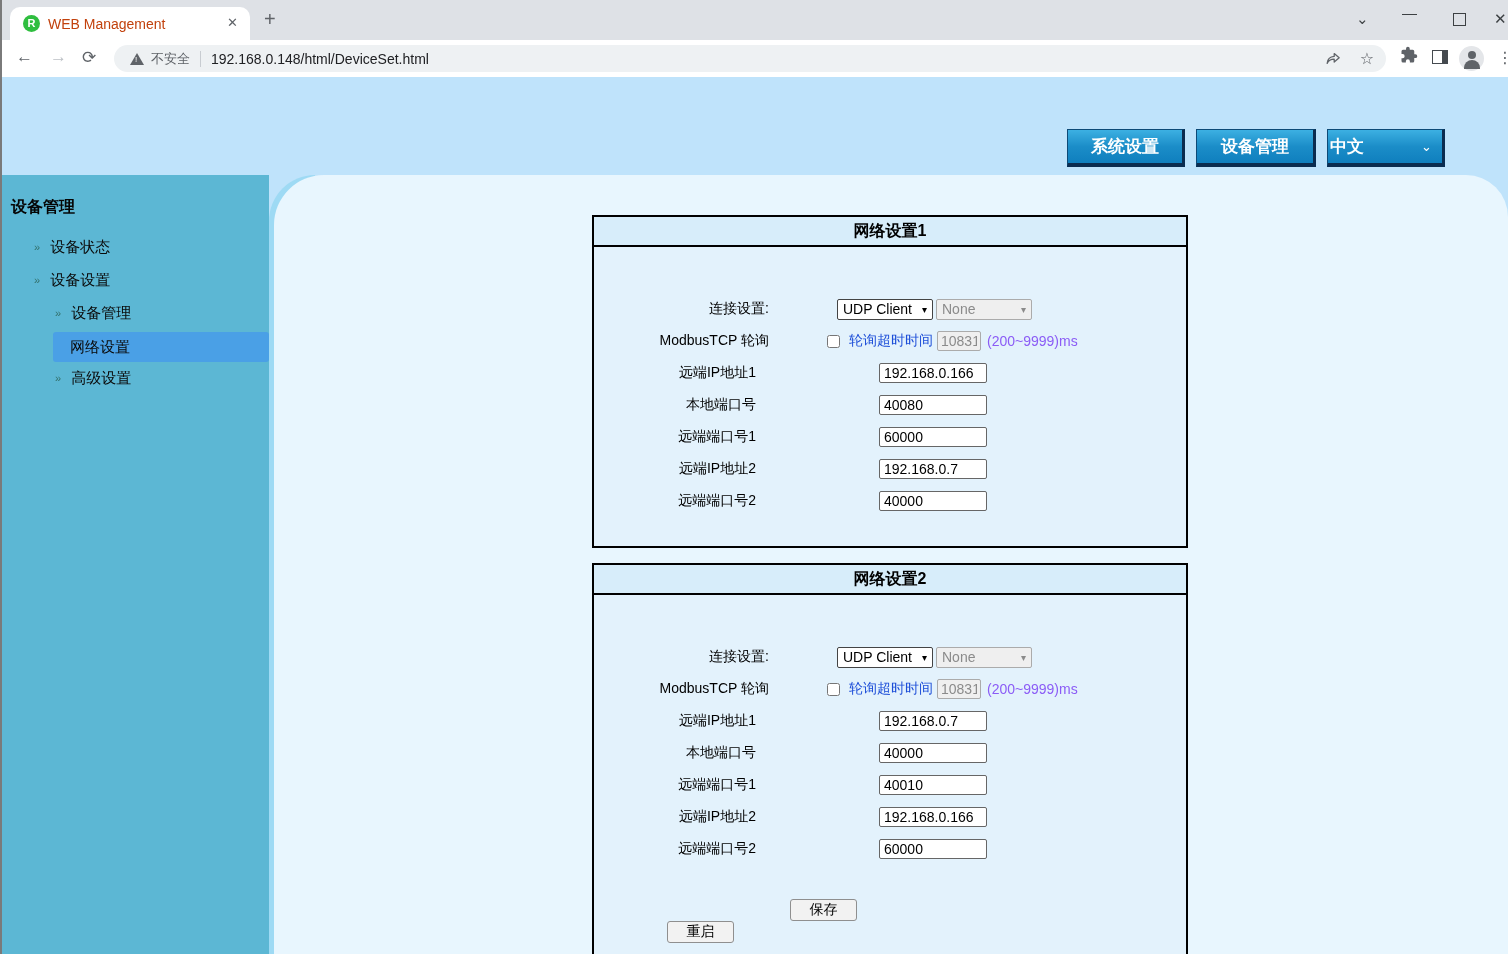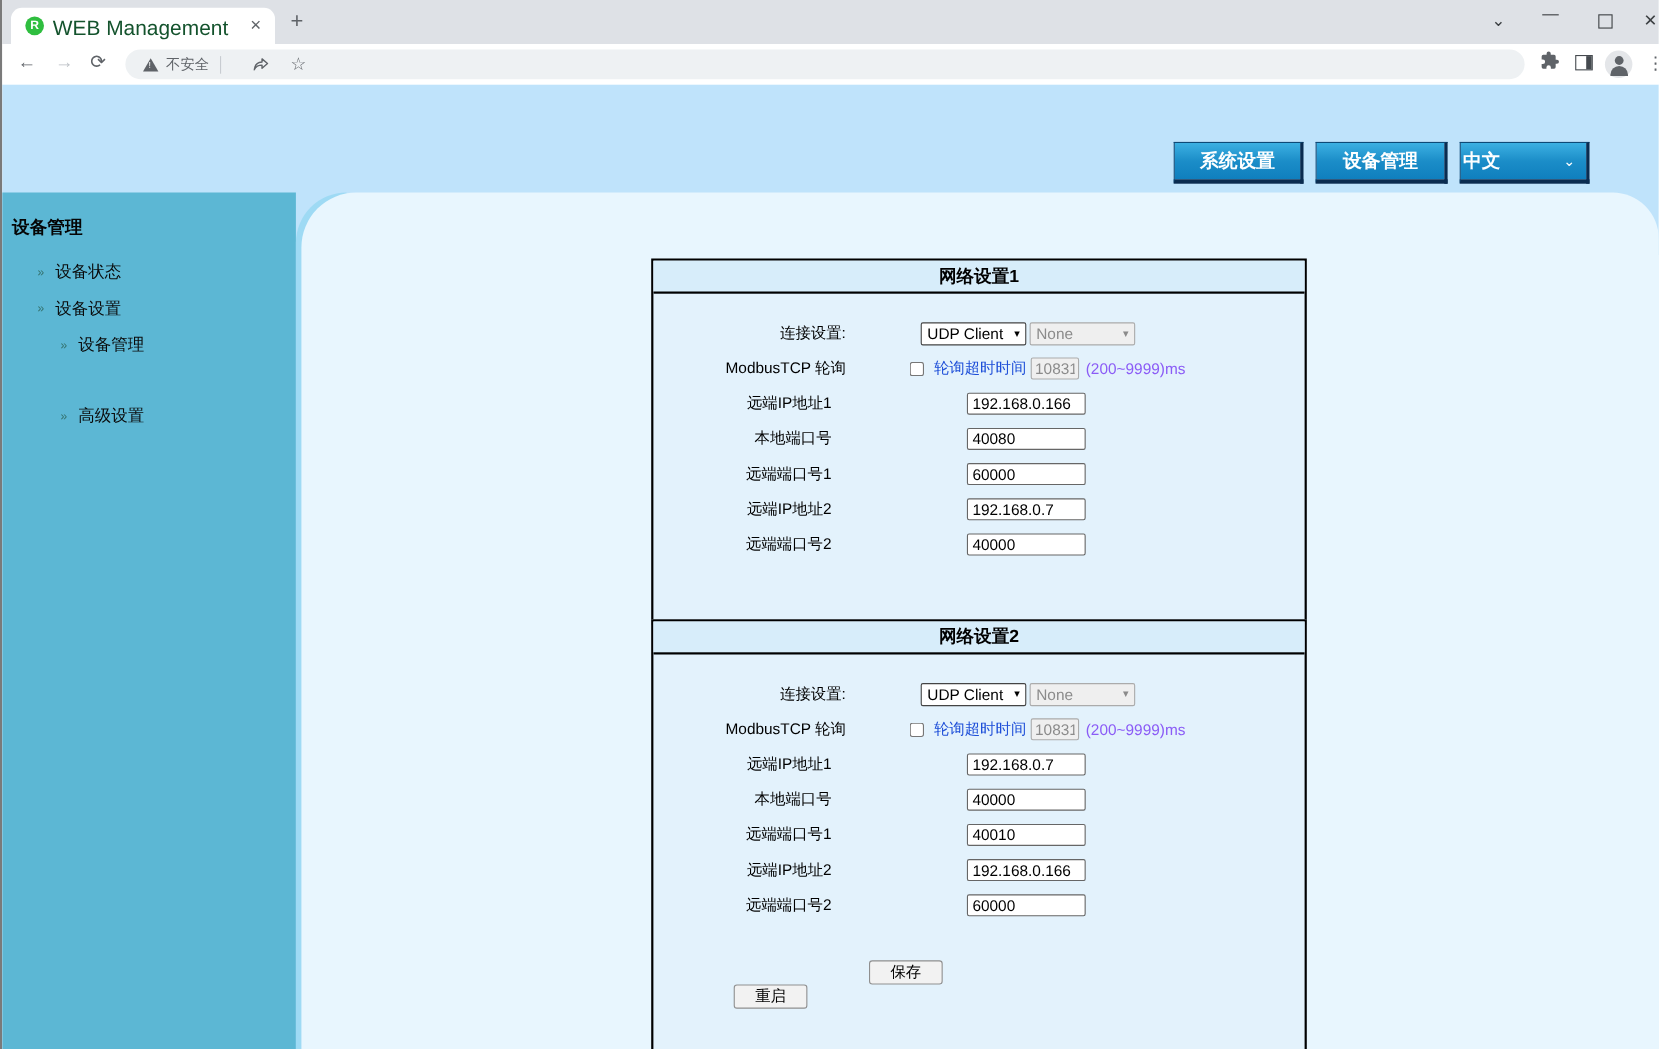--- a/index.html
+++ b/index.html
@@ -9,21 +9,21 @@
     position:relative; background:#fff;
     border-left:2px solid #7a7a7a;
   }
   
   .tabbar { position:absolute; left:0; top:0; right:0; height:40px; background:#dee1e6; }
   .tab { position:absolute; left:8px; top:7px; width:240px; height:33px; background:#fff;
          border-radius:10px 10px 0 0; }
   .favicon { position:absolute; left:13px; top:8px; width:17px; height:17px; border-radius:50%;
              background:#2fbe3f; color:#fff; font-weight:bold; font-size:11px; line-height:17px;
              text-align:center; }
-  .tab-title { position:absolute; left:38px; top:9px; font-size:19px; color:#14532d; white-space:nowrap; }
+  .tab-title { position:absolute; left:38px; top:9px; font-size:14px; color:#c2410c; white-space:nowrap; }
   .tab-close { position:absolute; right:12px; top:8px; font-size:13px; color:#5f6368; cursor:pointer; }
   .newtab { position:absolute; left:262px; top:8px; font-size:20px; color:#5f6368; cursor:pointer; }
   .winctl { position:absolute; top:10px; font-size:15px; color:#3c4043; cursor:pointer; }
   .wc-chev { left:1354px; }
   .wc-min  { left:1400px; top:4px; }
   .wc-max  { left:1451px; top:13px; width:13px; height:13px; border:1.6px solid #3c4043; display:block; }
   .wc-close{ left:1492px; }
 
   .toolbar { position:absolute; left:0; top:40px; right:0; height:37px; background:#fff; }
   .nav-ic { position:absolute; top:7px; font-size:17px; color:#5f6368; cursor:pointer; }
@@ -70,26 +70,26 @@
   .sb-sel { left:51px; top:157px; width:216px; height:30px; background:#4aa0e6; border-radius:3px;
             line-height:30px; padding-left:17px; }
   .sb-i5 { left:53px; top:194px; }
 
   .gap-strip { position:absolute; left:267px; top:98px; bottom:0; width:46px; background:#9edaf4;
                border-radius:55px 0 0 0; }
   .main-panel { position:absolute; left:272px; top:98px; right:0; bottom:0; background:#e8f6fe;
                 border-radius:50px 42px 0 0; overflow:hidden; }
 
   .panel { position:absolute; left:318px; width:596px; border:2px solid #000; background:#e3f2fc; }
-  .panel1 { top:60px;  height:333px; }
+  .panel1 { top:40px;  height:333px; }
   .panel2 { top:388px; height:464px; }
   .panel-header { height:30px; border-bottom:2px solid #000; background:#d7edfa;
                   display:flex; align-items:center; justify-content:center;
                   font-weight:bold; font-size:16px; color:#000; }
-  .panel-body { padding-top:22px; }
+  .panel-body { padding-top:48px; }
   .frow { height:28px; margin-bottom:4px; display:flex; align-items:center; }
   .flabel { width:175px; text-align:right; font-size:14px; color:#000; }
   .flabel.ip { padding-right:13px; }
   .select { display:flex; align-items:center; justify-content:space-between; background:#fff;
             border:1px solid #444; border-radius:2px; width:96px; height:21px; font-size:14px;
             padding:0 5px; cursor:pointer; color:#000; }
   .select .sarrow { font-size:10px; }
   .select.disabled { background:#efefef; border-color:#ababab; color:#8b8b8b; cursor:default; }
   .sel1 { margin-left:68px; }
   .sel2 { margin-left:3px; }
@@ -128,20 +128,21 @@
   <span class="nav-ic ic-back">←</span>
   <span class="nav-ic ic-fwd">→</span>
   <span class="nav-ic ic-reload">⟳</span>
 
   <div class="omnibox">
     <span class="warn-tri">
         <i>!</i>
       </span>
     <span class="sec-label">不安全</span>
     <span class="url-div"></span>
+    <span class="url-text">192.168.0.148/html/DeviceSet.html</span>
     <span class="pill-ic">
       <svg width="17" height="17" viewBox="0 0 24 24">
           <path d="M13 5l7 6-7 6v-4C7 13 4.5 15.5 3 19c.5-6 4-9.6 10-10V5z" fill="none" stroke="#5f6368" stroke-width="1.8" stroke-linejoin="round"></path>
         </svg>
     </span>
     <span class="pill-ic">☆</span>
   </div>
 
   <span class="tb-right ext-puzzle">
     <svg width="18" height="18" viewBox="0 0 24 24" fill="#5f6368">
@@ -169,20 +170,23 @@
     <div class="sb-title">设备管理</div>
     <div class="sb-item sb-i1">
       <span class="sb-bullet">»</span><span>设备状态</span>
     </div>
     <div class="sb-item sb-i2">
       <span class="sb-bullet">»</span><span>设备设置</span>
     </div>
     <div class="sb-item sb-i3">
       <span class="sb-bullet">»</span><span>设备管理</span>
     </div>
+    <div class="sb-item sb-sel">
+      <span>网络设置</span>
+    </div>
     <div class="sb-item sb-i5">
       <span class="sb-bullet">»</span><span>高级设置</span>
     </div>
   </div>
 
   <div class="gap-strip"></div>
   <div class="main-panel">
 
     <div class="panel panel1">
       <div class="panel-header">网络设置1</div>

